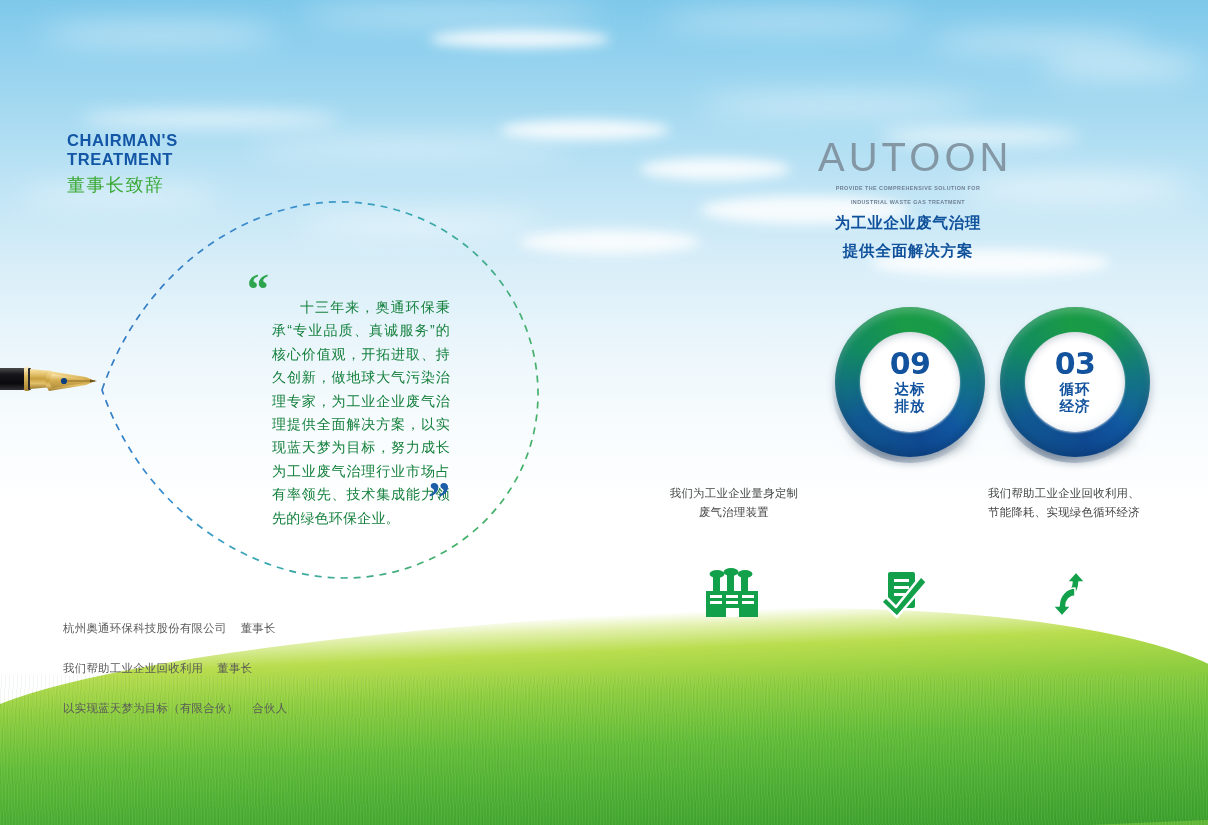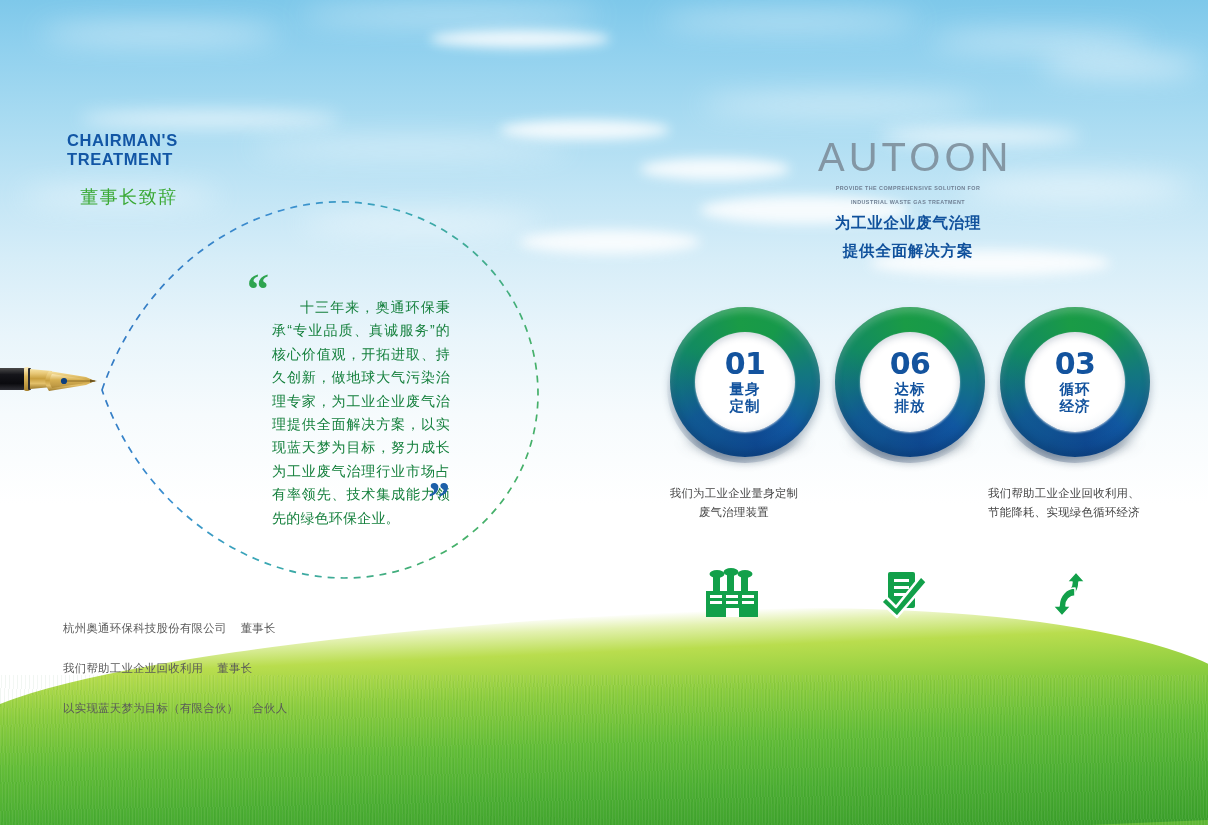--- a/index.html
+++ b/index.html
@@ -67,22 +67,22 @@
     opacity:.55; pointer-events:none;
   }
 
   
   .chair-head { position:absolute; left:67px; top:131px; }
   .chair-en {
     color:#1256a5; font-weight:bold; font-size:16.5px; line-height:19px;
     letter-spacing:.6px;
   }
   .chair-cn {
-    color:#3aa935; font-size:18px; line-height:24px; margin-top:16px;
-    letter-spacing:1.5px; font-weight:500;text-align:right;
+    color:#3aa935; font-size:18px; line-height:24px; margin-top:4px;
+    letter-spacing:1.5px; font-weight:500;
   }
 
   
   .teardrop { position:absolute; left:86px; top:190px; width:470px; height:400px; }
 
   
   .pen { position:absolute; left:-6px; top:352px; width:120px; height:58px; }
 
   
   .qmark {
@@ -291,37 +291,26 @@
   <div class="logo-block">
     <div class="logo-word">AUTOON</div>
     <div class="logo-tag">PROVIDE THE COMPREHENSIVE SOLUTION FOR</div>
     <div class="logo-tag">INDUSTRIAL WASTE GAS TREATMENT</div>
     <div class="logo-cn">为工业企业废气治理</div>
     <div class="logo-cn">提供全面解决方案</div>
   </div>
 
   <div class="badges">
 
-    <div class="badge" style="left:5px; top:0;">
-      <div class="shadow"></div>
-      <div class="ring"></div>
-      <div class="core">
-        <div class="num">01</div>
-        <div class="cn">
-          <div>量身</div>
-          <div>定制</div>
-        </div>
-      </div>
-    </div>
 
     <div class="badge" style="left:170px; top:0;">
       <div class="shadow"></div>
       <div class="ring"></div>
       <div class="core">
-        <div class="num">06</div>
+        <div class="num">09</div>
         <div class="cn">
           <div>达标</div>
           <div>排放</div>
         </div>
       </div>
     </div>
 
     <div class="badge" style="left:335px; top:0;">
       <div class="shadow"></div>
       <div class="ring"></div>

